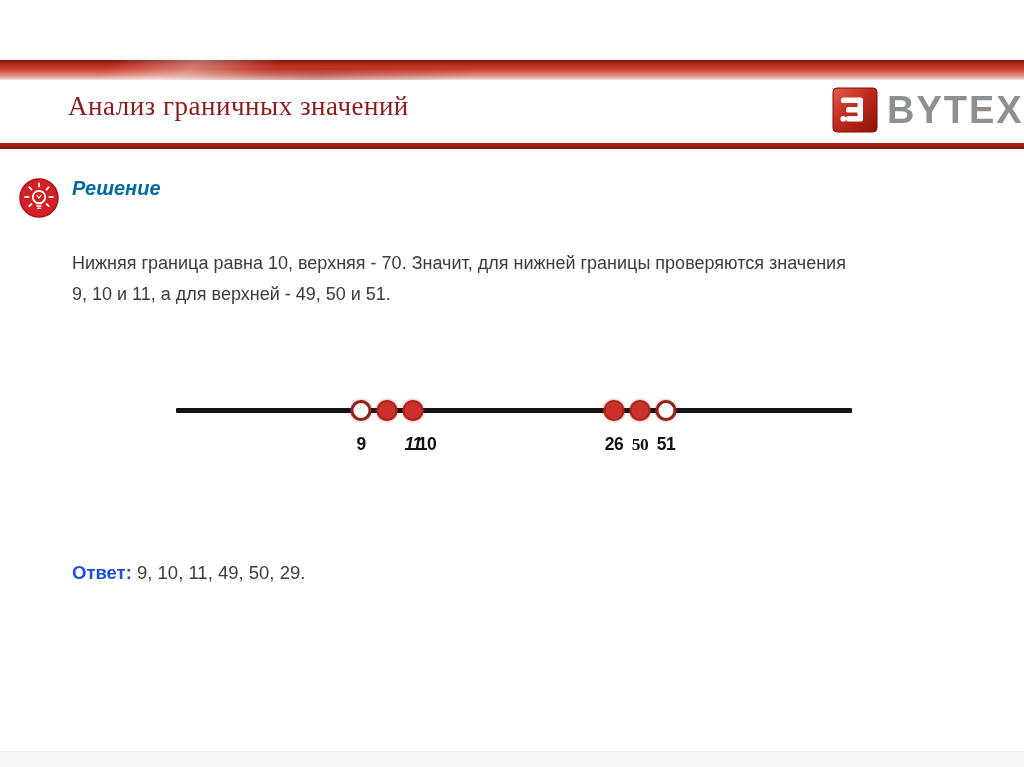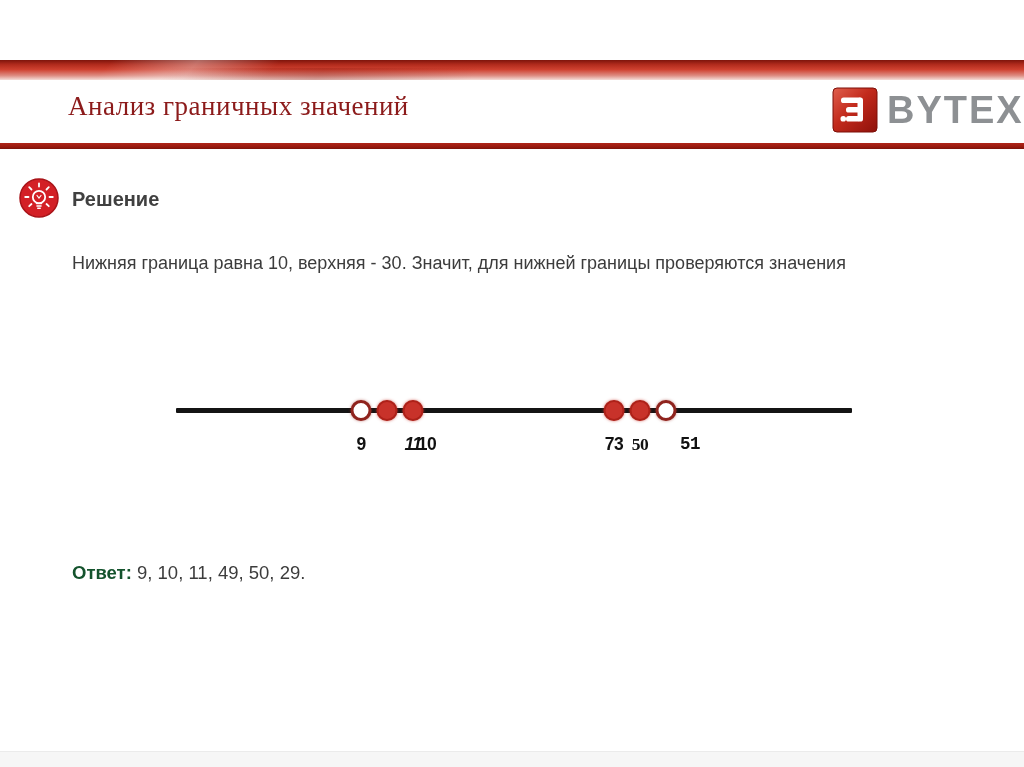--- a/index.html
+++ b/index.html
@@ -45,22 +45,22 @@
     letter-spacing:2px; line-height:46px;
   }
   .divider {
     position:absolute; left:0; top:143px; width:1024px; height:6px;
     background:linear-gradient(180deg,#b0251a 0%,#9a1a0f 60%,#7c130b 100%);
   }
 
   
   .bulb-badge { position:absolute; left:19px; top:178px; width:40px; height:40px; }
   .solution-heading {
-    position:absolute; left:72px; top:188px;
-    font-size:20px; font-weight:bold; color:#404040;
+    position:absolute; left:72px; top:177px;
+    font-size:20px; font-weight:bold; color:#0369a1;font-style:italic;
   }
   .solution-paragraph {
     position:absolute; left:72px; top:248px; width:930px;
     font-size:18px; color:#3c3c3c; line-height:31px;
   }
 
   
   .number-line { position:absolute; left:176px; top:390px; width:676px; height:75px; }
   .nl-line {
     position:absolute; left:0; top:18px; width:676px; height:5px;
@@ -79,21 +79,21 @@
     box-shadow:0 0 3px rgba(150,35,28,0.55);
   }
   .nl-label {
     position:absolute; top:44px; transform:translateX(-50%);
     font-size:17.5px; font-weight:bold; color:#111111;
     letter-spacing:-0.5px; white-space:nowrap;
   }
 
   
   .answer-line { position:absolute; left:72px; top:562px; font-size:18.5px; color:#3c3c3c; }
-  .answer-label { font-weight:bold; color:#14532d; }
+  .answer-label { font-weight:bold; color:#1d4ed8; }
 
   
   .footer-strip {
     position:absolute; left:0; bottom:0; width:1024px; height:16px;
     background:#f6f6f6; border-top:1px solid #ebebeb;
   }
 </style>
 </head>
 <body>
 
@@ -137,38 +137,39 @@
     <line x1="30.5" y1="19" x2="33.8" y2="19"></line>
     <line x1="9.5" y1="19" x2="6.2" y2="19"></line>
     <line x1="27.5" y1="26" x2="29.8" y2="28.2"></line>
     <line x1="12.5" y1="26" x2="10.2" y2="28.2"></line>
   </g>
 </svg>
 
 <div class="solution-heading">Решение</div>
 
 <div class="solution-paragraph">
-  <div>Нижняя граница равна 10, верхняя - 30. Значит, для нижней границы проверяются значения</div>
+  <div>Нижняя граница равна 10, верхняя - 70. Значит, для нижней границы проверяются значения</div>
+  <div>9, 10 и 11, а для верхней - 49, 50 и 51.</div>
 </div>
 
 <div class="number-line">
   <div class="nl-line"></div>
 
 <div class="nl-point open" style="left: 185px;"></div>
     <div class="nl-label" style="left: 185px;">9</div>
     <div class="nl-point filled" style="left: 211px;"></div>
     <div class="nl-label" style="left: 211px; margin-left: 40px;">10</div>
     <div class="nl-point filled" style="left: 237px;"></div>
     <div class="nl-label" style="left: 237px; font-style: italic;">11</div>
     <div class="nl-point filled" style="left: 438px;"></div>
-    <div class="nl-label" style="left: 438px;">73</div>
+    <div class="nl-label" style="left: 438px;">26</div>
     <div class="nl-point filled" style="left: 464px;"></div>
     <div class="nl-label" style="left: 464px; font-family: Liberation Serif, serif;">50</div>
     <div class="nl-point open" style="left: 490px;"></div>
-    <div class="nl-label" style="left: 514px; font-family: Liberation Mono, monospace;">51</div>
+    <div class="nl-label" style="left: 490px;">51</div>
   </div>
 
 <div class="answer-line">
   <span class="answer-label">Ответ:</span>
   <span> 9, 10, 11, 49, 50, 29.</span>
 </div>
 
 <div class="footer-strip"></div>
 
 </body></html>

